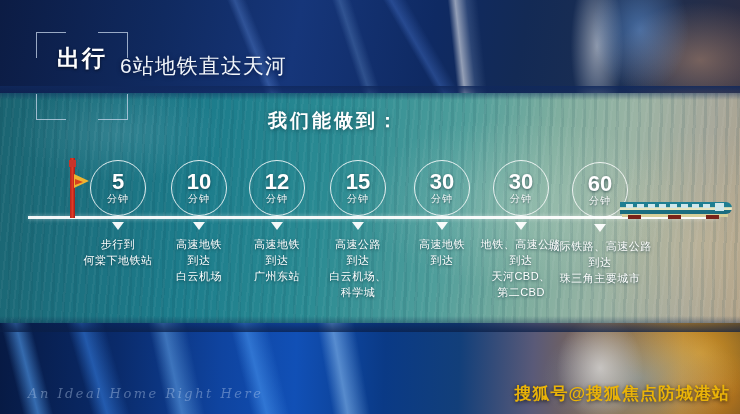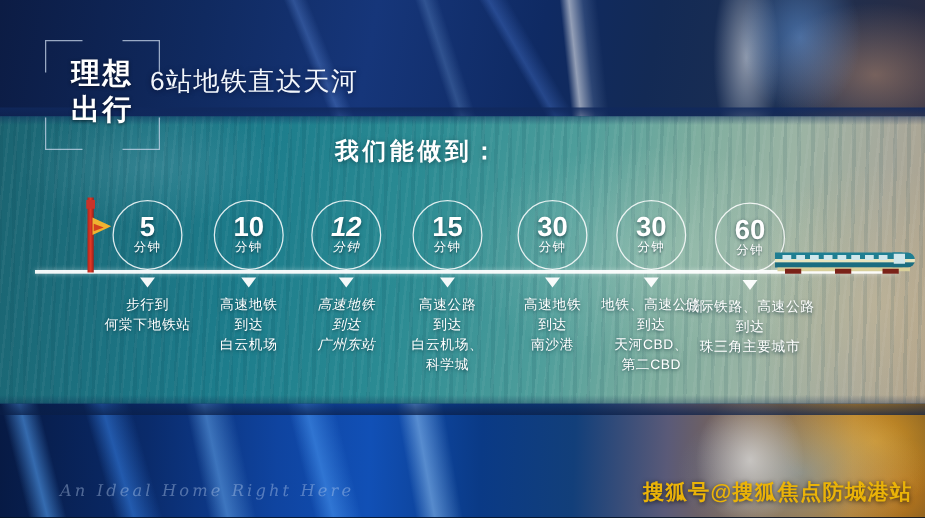--- a/index.html
+++ b/index.html
@@ -119,21 +119,21 @@
   .train .nose{position:absolute;left:94px;top:0;width:18px;height:12px;
     background:linear-gradient(180deg,#1f7e92 0%,#1f7e92 45%,#e8e5c0 46%,#e8e5c0 66%,#1b6d80 67%,#1b6d80 100%);
     border-radius:0 7px 7px 0;}
   .train .win{position:absolute;top:2px;width:7px;height:4px;background:#cfe7ec;}
   .train .skirt{position:absolute;left:2px;top:12px;width:106px;height:3px;background:#d8cf9a;}
   .train .bogie{position:absolute;top:13px;width:13px;height:4px;background:#7a2218;}
 
   
   .script-mark{position:absolute;left:28px;top:386px;color:rgba(190,210,240,.40);
     font-family:"DejaVu Serif","Liberation Serif",serif;font-style:italic;
-    font-size:13px;letter-spacing:2.5px;margin-left:20px;}
+    font-size:13px;letter-spacing:2.5px;}
   .watermark{position:absolute;right:10px;top:382px;color:#eab308;
     font-size:17px;font-weight:bold;letter-spacing:1px;
     text-shadow:0 1px 4px rgba(0,0,0,.7);}
 </style>
 </head>
 <body>
 
 <div class="stage">
 
   <div class="bg-base"></div>
@@ -142,21 +142,20 @@
   <div class="band-bottom"></div>
   <div class="seam-top"></div>
   <div class="seam-bot"></div>
 
   <div class="brand-box">
     <span class="corner c-tl"></span>
     <span class="corner c-tr"></span>
     <span class="corner c-bl"></span>
     <span class="corner c-br"></span>
     <div class="brand-text">
-      <div>理想</div>
       <div>出行</div>
     </div>
   </div>
 
   <div class="headline">6站地铁直达天河</div>
   <div class="subhead">我们能做到：</div>
 
   <div class="timeline-line"></div>
 
   <div class="flag">
@@ -183,21 +182,21 @@
           <div class="num">10</div>
           <div class="unit">分钟</div>
         </div>
         <div class="tri"></div>
         <div class="stop-desc">
           <div>高速地铁</div>
           <div>到达</div>
           <div>白云机场</div>
         </div>
       </div>
-      <div class="stop" style="left: 277px; top: 160px; font-style: italic;">
+      <div class="stop" style="left: 277px; top: 160px;">
         <div class="circle">
           <div class="num">12</div>
           <div class="unit">分钟</div>
         </div>
         <div class="tri"></div>
         <div class="stop-desc">
           <div>高速地铁</div>
           <div>到达</div>
           <div>广州东站</div>
         </div>
@@ -217,21 +216,20 @@
       </div>
       <div class="stop" style="left: 442px; top: 160px;">
         <div class="circle">
           <div class="num">30</div>
           <div class="unit">分钟</div>
         </div>
         <div class="tri"></div>
         <div class="stop-desc">
           <div>高速地铁</div>
           <div>到达</div>
-          <div>南沙港</div>
         </div>
       </div>
       <div class="stop" style="left: 521px; top: 160px;">
         <div class="circle">
           <div class="num">30</div>
           <div class="unit">分钟</div>
         </div>
         <div class="tri"></div>
         <div class="stop-desc">
           <div>地铁、高速公路</div>

